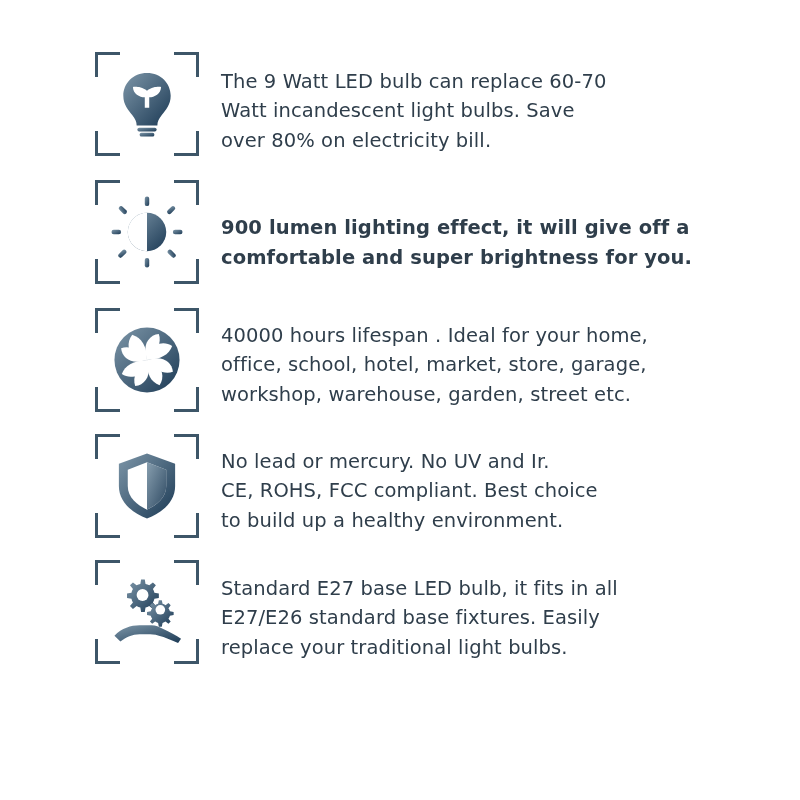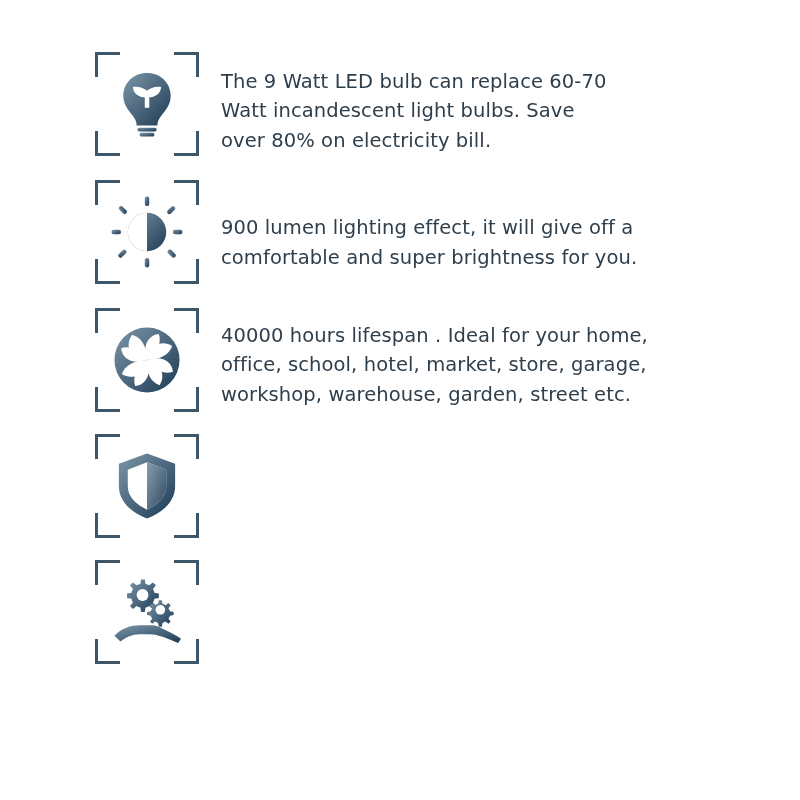--- a/index.html
+++ b/index.html
@@ -66,21 +66,21 @@
     font-size: 19.5px;
     line-height: 1.52;
     color: #2f3e4b;
     letter-spacing: 0.1px;
     padding-top: 12px;
     white-space: pre-line;
   }
 
   
   .f1 .feature-text { padding-top: 14px; }
-  .f2 .feature-text { padding-top: 22px; }
+  .f2 .feature-text { padding-top: 22px; font-weight: bold; }
   .f3 .feature-text { padding-top: 10px; }
   .f4 .feature-text { padding-top: 10px; }
   .f5 .feature-text { padding-top: 12px; }
 
   .f1 { margin-bottom: 24px; }
   .f2 { margin-bottom: 24px; }
   .f3 { margin-bottom: 22px; }
   .f4 { margin-bottom: 22px; }
 </style>
 </head>
@@ -185,20 +185,23 @@
           <linearGradient id="g4" x1="0" y1="0" x2="1" y2="1">
             <stop offset="0%" stop-color="#7d96a8"></stop>
             <stop offset="100%" stop-color="#1c3a55"></stop>
           </linearGradient>
         </defs>
         <path d="M50 6 L88 20 v30 c0 22-18 36-38 44 C30 86 12 72 12 50 V20 Z" fill="url(#g4)"></path>
         <path d="M50 18 L76 28 v22 c0 16-13 26-26 32 C37 76 24 66 24 50 V28 Z" fill="#ffffff"></path>
         <path d="M50 18 L76 28 v22 c0 16-13 26-26 32 Z" fill="url(#g4)" opacity="0.92"></path>
       </svg>
     </div>
+    <div class="feature-text">No lead or mercury. No UV and Ir.
+CE, ROHS, FCC compliant. Best choice
+to build up a healthy environment.</div>
   </div>
 
   <div class="feature f5">
     <div class="icon-wrap">
       <span class="bracket tl"></span>
       <span class="bracket tr"></span>
       <span class="bracket bl"></span>
       <span class="bracket br"></span>
       <svg class="icon-svg" viewBox="0 0 100 100">
         <defs>
@@ -209,15 +212,18 @@
         </defs>
         <g fill="url(#g5)">
           <path d="M42 6 l5 0 1 6 a16 16 0 0 1 5 2 l5-4 4 4 -4 5 a16 16 0 0 1 2 5 l6 1 0 6 -6 1 a16 16 0 0 1-2 5 l4 5 -4 4 -5-4 a16 16 0 0 1-5 2 l-1 6 -5 0 -1-6 a16 16 0 0 1-5-2 l-5 4 -4-4 4-5 a16 16 0 0 1-2-5 l-6-1 0-6 6-1 a16 16 0 0 1 2-5 l-4-5 4-4 5 4 a16 16 0 0 1 5-2 Z"></path>
           <path d="M66 34 l4 0 1 5 a13 13 0 0 1 4 2 l4-3 3 3 -3 4 a13 13 0 0 1 2 4 l5 1 0 4 -5 1 a13 13 0 0 1-2 4 l3 4 -3 3 -4-3 a13 13 0 0 1-4 2 l-1 5 -4 0 -1-5 a13 13 0 0 1-4-2 l-4 3 -3-3 3-4 a13 13 0 0 1-2-4 l-5-1 0-4 5-1 a13 13 0 0 1 2-4 l-3-4 3-3 4 3 a13 13 0 0 1 4-2 Z"></path>
         </g>
         <circle cx="44" cy="27" r="8" fill="#ffffff"></circle>
         <circle cx="68" cy="47" r="6.5" fill="#ffffff"></circle>
         <path d="M6 82 c10-10 22-14 34-14 h16 c6 0 10 2 16 5 c8 4 18 9 24 13 l-4 6 c-8-4-18-8-26-10 c-6-2-10-2-16-2 h-10 c-10 0-18 4-26 10 Z" fill="url(#g5)"></path>
       </svg>
     </div>
+    <div class="feature-text">Standard E27 base LED bulb, it fits in all
+E27/E26 standard base fixtures. Easily
+replace your traditional light bulbs.</div>
   </div>
 
 </div>
 
 </body></html>

